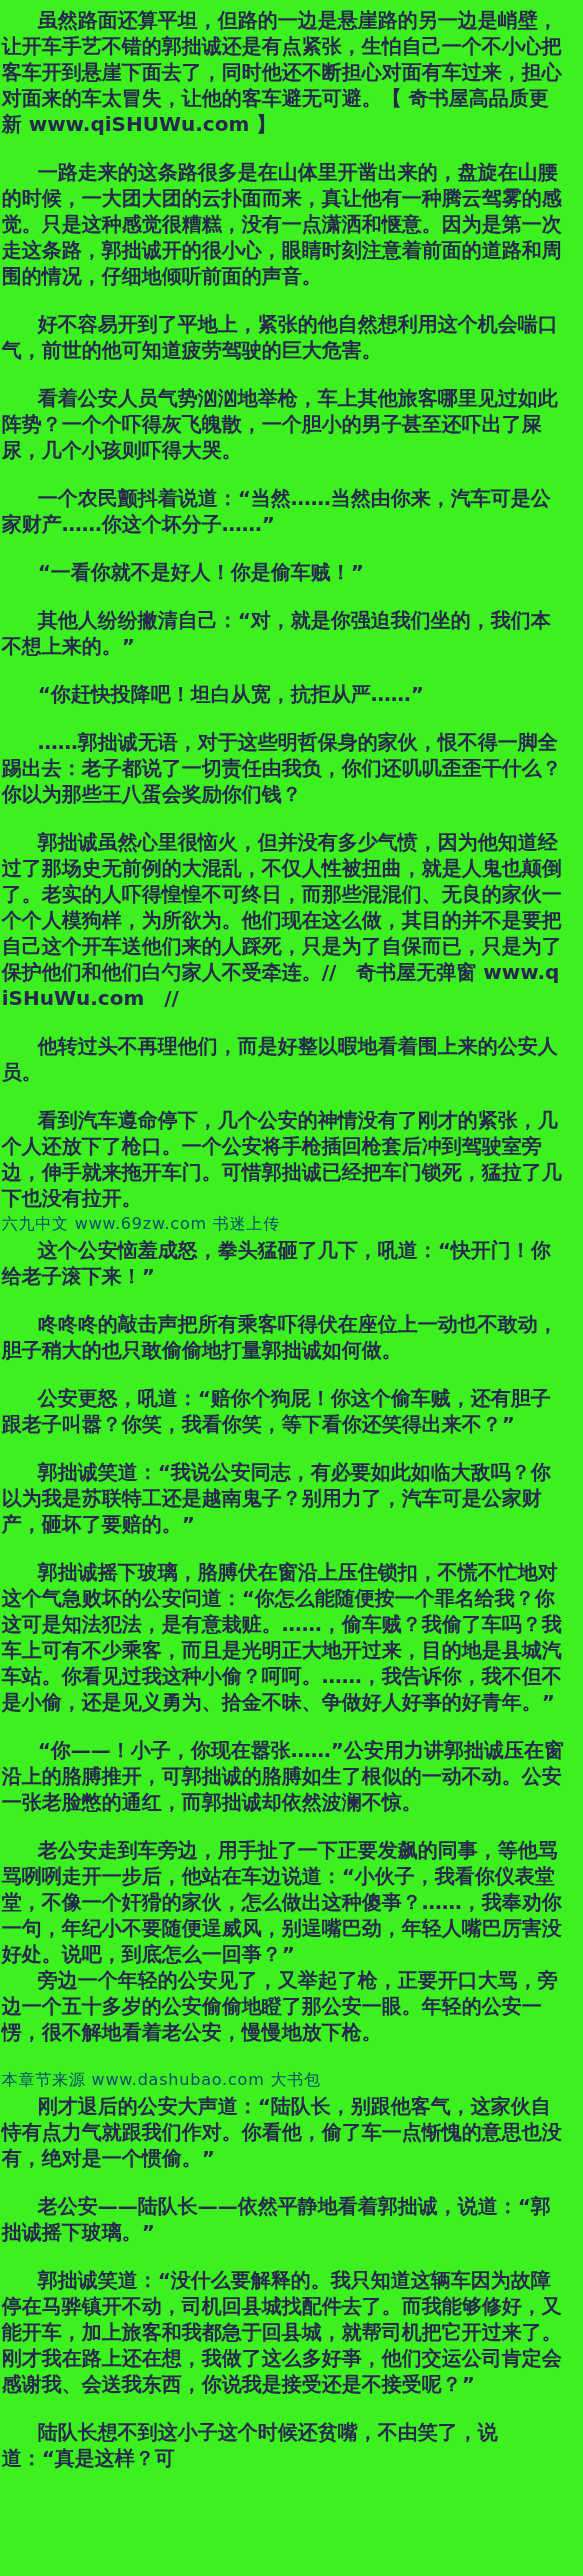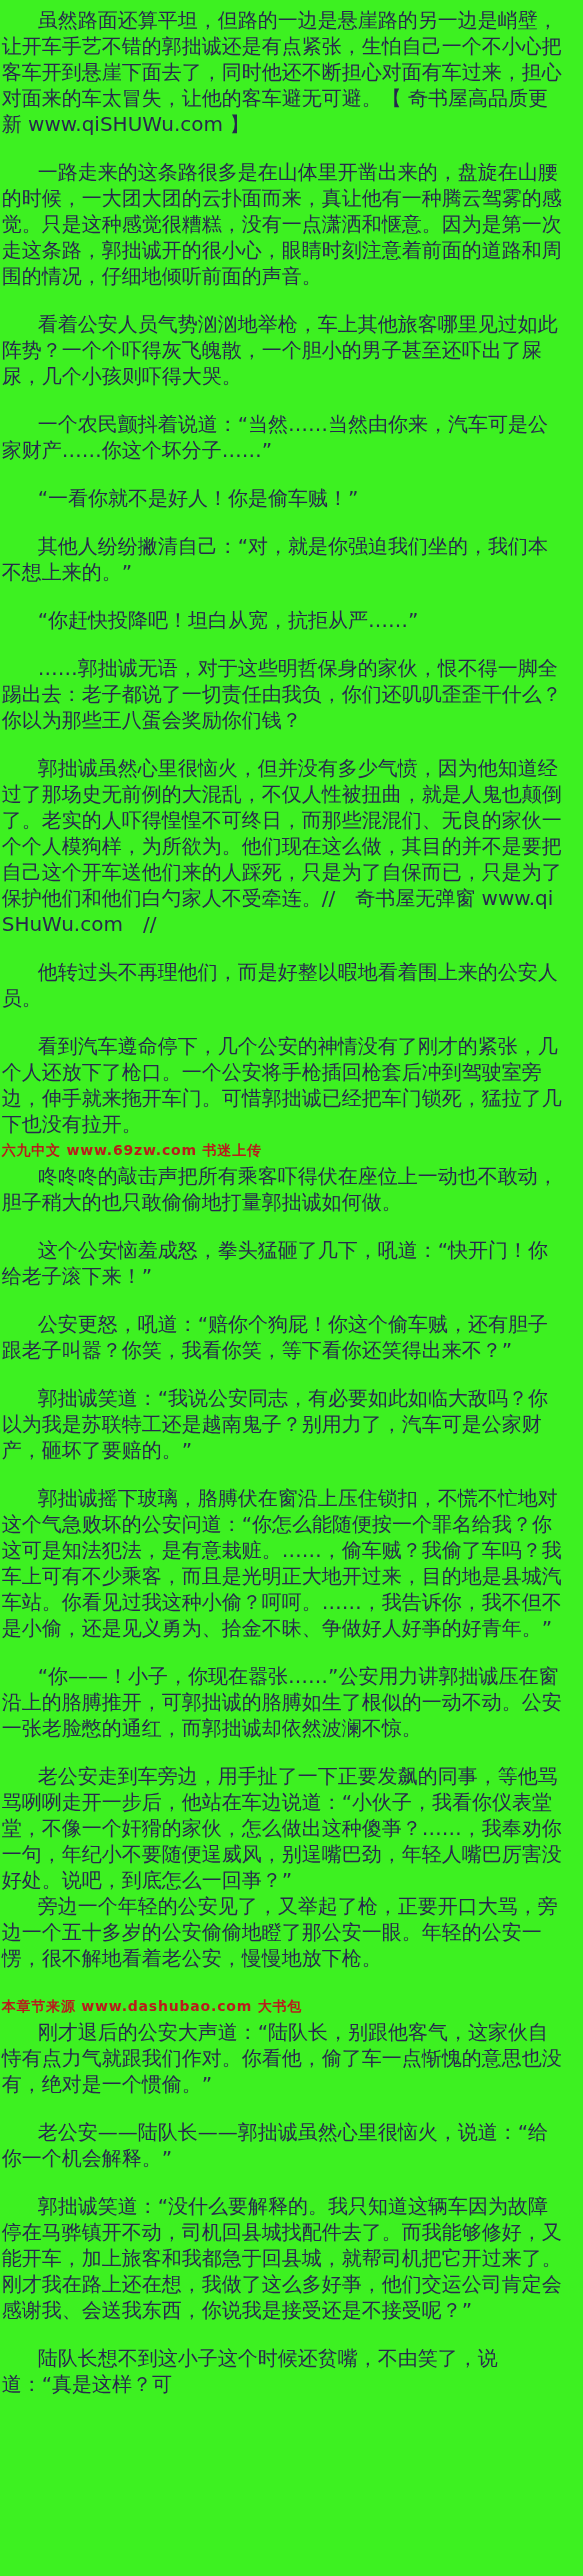--- a/index.html
+++ b/index.html
@@ -18,58 +18,60 @@
     overflow: hidden;
     padding: 6.7px 1.7px 5px 1.7px;
     color: #28284E;
     font-size: 20px;
     line-height: 26px;
   }
   p.body {
     margin: 0 18px 22px 0;
     text-indent: 36px;
     word-break: break-all;
+    font-weight: bold;
   }
   p.body.tight {
     margin-bottom: 0;
   }
   p.watermark {
     margin: 0;
     text-indent: 0;
-    font-weight: bold;
-    color: #b91c1c;
-    font-size: 14px;
+    font-weight: normal;
+    color: #0c4a6e;
+    font-size: 16px;
     line-height: 26px;
     letter-spacing: 0.8px;
     word-break: break-all;
   }
 </style>
 </head>
 <body style="background: rgb(61, 241, 33);">
 
 <div class="page">
   <p class="body">虽然路面还算平坦，但路的一边是悬崖路的另一边是峭壁，让开车手艺不错的郭拙诚还是有点紧张，生怕自己一个不小心把客车开到悬崖下面去了，同时他还不断担心对面有车过来，担心对面来的车太冒失，让他的客车避无可避。【 奇书屋高品质更新 www.qiSHUWu.com 】</p>
   <p class="body">一路走来的这条路很多是在山体里开凿出来的，盘旋在山腰的时候，一大团大团的云扑面而来，真让他有一种腾云驾雾的感觉。只是这种感觉很糟糕，没有一点潇洒和惬意。因为是第一次走这条路，郭拙诚开的很小心，眼睛时刻注意着前面的道路和周围的情况，仔细地倾听前面的声音。</p>
+  <p class="body">好不容易开到了平地上，紧张的他自然想利用这个机会喘口气，前世的他可知道疲劳驾驶的巨大危害。</p>
   <p class="body">看着公安人员气势汹汹地举枪，车上其他旅客哪里见过如此阵势？一个个吓得灰飞魄散，一个胆小的男子甚至还吓出了屎尿，几个小孩则吓得大哭。</p>
   <p class="body">一个农民颤抖着说道：“当然……当然由你来，汽车可是公家财产……你这个坏分子……”</p>
   <p class="body">“一看你就不是好人！你是偷车贼！”</p>
   <p class="body">其他人纷纷撇清自己：“对，就是你强迫我们坐的，我们本不想上来的。”</p>
   <p class="body">“你赶快投降吧！坦白从宽，抗拒从严……”</p>
   <p class="body">……郭拙诚无语，对于这些明哲保身的家伙，恨不得一脚全踢出去：老子都说了一切责任由我负，你们还叽叽歪歪干什么？你以为那些王八蛋会奖励你们钱？</p>
   <p class="body">郭拙诚虽然心里很恼火，但并没有多少气愤，因为他知道经过了那场史无前例的大混乱，不仅人性被扭曲，就是人鬼也颠倒了。老实的人吓得惶惶不可终日，而那些混混们、无良的家伙一个个人模狗样，为所欲为。他们现在这么做，其目的并不是要把自己这个开车送他们来的人踩死，只是为了自保而已，只是为了保护他们和他们白勺家人不受牵连。//　奇书屋无弹窗 www.qiSHuWu.com　//</p>
   <p class="body">他转过头不再理他们，而是好整以暇地看着围上来的公安人员。</p>
   <p class="body tight">看到汽车遵命停下，几个公安的神情没有了刚才的紧张，几个人还放下了枪口。一个公安将手枪插回枪套后冲到驾驶室旁边，伸手就来拖开车门。可惜郭拙诚已经把车门锁死，猛拉了几下也没有拉开。</p>
   <p class="watermark">六九中文 www.69zw.com 书迷上传</p>
+  <p class="body">这个公安恼羞成怒，拳头猛砸了几下，吼道：“快开门！你给老子滚下来！”</p>
   <p class="body">咚咚咚的敲击声把所有乘客吓得伏在座位上一动也不敢动，胆子稍大的也只敢偷偷地打量郭拙诚如何做。</p>
-  <p class="body">这个公安恼羞成怒，拳头猛砸了几下，吼道：“快开门！你给老子滚下来！”</p>
   <p class="body">公安更怒，吼道：“赔你个狗屁！你这个偷车贼，还有胆子跟老子叫嚣？你笑，我看你笑，等下看你还笑得出来不？”</p>
   <p class="body">郭拙诚笑道：“我说公安同志，有必要如此如临大敌吗？你以为我是苏联特工还是越南鬼子？别用力了，汽车可是公家财产，砸坏了要赔的。”</p>
   <p class="body">郭拙诚摇下玻璃，胳膊伏在窗沿上压住锁扣，不慌不忙地对这个气急败坏的公安问道：“你怎么能随便按一个罪名给我？你这可是知法犯法，是有意栽赃。……，偷车贼？我偷了车吗？我车上可有不少乘客，而且是光明正大地开过来，目的地是县城汽车站。你看见过我这种小偷？呵呵。……，我告诉你，我不但不是小偷，还是见义勇为、拾金不昧、争做好人好亊的好青年。”</p>
   <p class="body">“你——！小子，你现在嚣张……”公安用力讲郭拙诚压在窗沿上的胳膊推开，可郭拙诚的胳膊如生了根似的一动不动。公安一张老脸憋的通红，而郭拙诚却依然波澜不惊。</p>
   <p class="body tight">老公安走到车旁边，用手扯了一下正要发飙的同事，等他骂骂咧咧走开一步后，他站在车边说道：“小伙子，我看你仪表堂堂，不像一个奸猾的家伙，怎么做出这种傻亊？……，我奉劝你一句，年纪小不要随便逞威风，别逞嘴巴劲，年轻人嘴巴厉害没好处。说吧，到底怎么一回亊？”</p>
   <p class="body">旁边一个年轻的公安见了，又举起了枪，正要开口大骂，旁边一个五十多岁的公安偷偷地瞪了那公安一眼。年轻的公安一愣，很不解地看着老公安，慢慢地放下枪。</p>
   <p class="watermark">本章节来源 www.dashubao.com 大书包</p>
   <p class="body">刚才退后的公安大声道：“陆队长，别跟他客气，这家伙自恃有点力气就跟我们作对。你看他，偷了车一点惭愧的意思也没有，绝对是一个惯偷。”</p>
-  <p class="body">老公安——陆队长——郭拙诚虽然心里很恼火，说道：“给你一个机会解释。”</p>
+  <p class="body">老公安——陆队长——依然平静地看着郭拙诚，说道：“郭拙诚摇下玻璃。”</p>
   <p class="body">郭拙诚笑道：“没什么要解释的。我只知道这辆车因为故障停在马骅镇开不动，司机回县城找配件去了。而我能够修好，又能开车，加上旅客和我都急于回县城，就帮司机把它开过来了。刚才我在路上还在想，我做了这么多好亊，他们交运公司肯定会感谢我、会送我东西，你说我是接受还是不接受呢？”</p>
   <p class="body">陆队长想不到这小子这个时候还贫嘴，不由笑了，说道：“真是这样？可</p>
 </div>
 
 
 </body></html>

